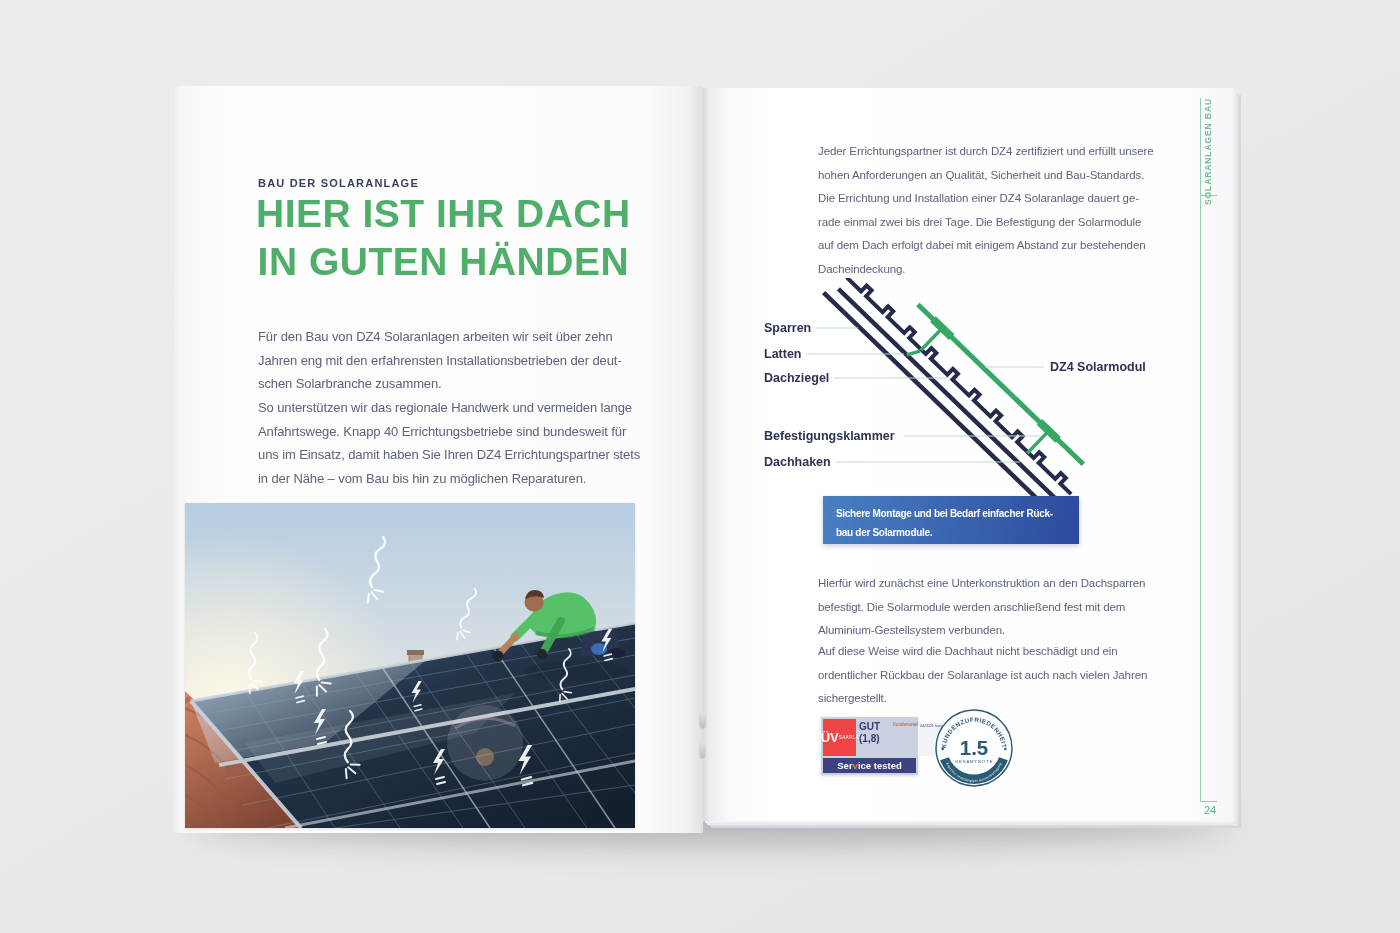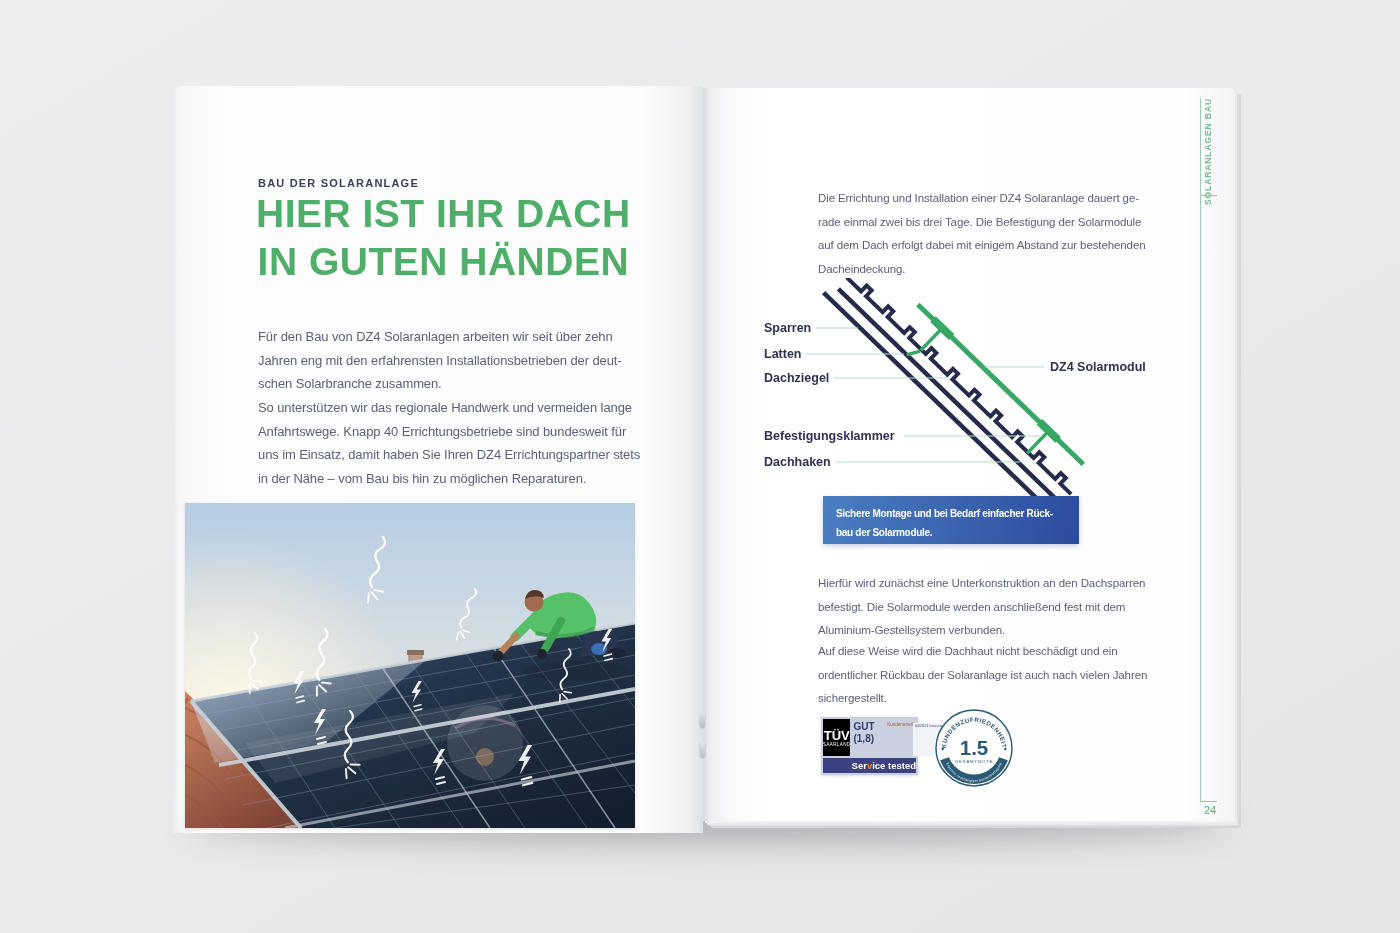--- a/index.html
+++ b/index.html
@@ -45,31 +45,31 @@
   .diagram .green{stroke:#36a765;fill:none;}
   .callout{position:absolute;left:120px;top:408px;width:256px;height:48px;
            background:linear-gradient(100deg,#4a7fc2 0%,#2c4b9e 100%);
            color:#fff;font-weight:bold;font-size:10px;letter-spacing:-.3px;
            line-height:19px;padding:8px 0 8px 13px;box-sizing:border-box;white-space:nowrap;
            box-shadow:0 2px 5px rgba(30,50,100,.25);}
   .tuv{position:absolute;left:118px;top:629px;width:97px;height:58px;background:#c9d0e0;
        box-shadow:0 1px 3px rgba(0,0,0,.15);display:flex;flex-direction:column;padding:2px;
        box-sizing:border-box;}
   .tuv-top{display:flex;gap:3px;flex:1;}
-  .tuv-logo{width:33px;background:#000000;color:#fff;display:flex;flex-direction:column;
+  .tuv-logo{width:33px;background:#ef4444;color:#fff;display:flex;flex-direction:row;
             align-items:center;justify-content:center;}
   .tuv-brand{font-size:13px;font-weight:bold;line-height:13px;}
   .tuv-region{font-size:4.5px;letter-spacing:.4px;}
   .tuv-info{flex:1;display:flex;flex-direction:row;justify-content:flex-start;padding-top:2px;}
   .tuv-grade{font-size:10px;font-weight:bold;color:#343a6e;line-height:12px;}
   .tuv-sub{font-size:4.5px;color:#b0563c;margin-top:1px;}
   .tuv-cert{font-size:3.8px;color:#3c4183;background:#f2f3f7;margin-top:2px;
             padding:1px 2px;white-space:nowrap;overflow:hidden;}
   .tuv-banner{height:15px;background:#3c4183;color:#fff;font-size:9.5px;font-weight:bold;
-              text-align:right;line-height:15px;margin-top:2px;}
+              text-align:center;line-height:15px;margin-top:2px;}
   .tuv-banner .chk{color:#e8862d;}
   .seal{position:absolute;left:232px;top:621px;width:78px;height:78px;}
   .vline{position:absolute;left:497px;top:10px;width:1px;height:704px;background:#9acdb0;}
   .tick{position:absolute;left:497px;width:17px;height:1px;background:#9acdb0;}
   .tick.t1{top:107px;} .tick.t2{top:713px;}
   .side-tab{position:absolute;left:500px;top:10px;writing-mode:vertical-rl;
             transform:rotate(180deg);font-size:8.5px;font-weight:bold;letter-spacing:.9px;
             color:#72bf92;}
   .pnum{position:absolute;left:501px;top:716px;font-size:11px;color:#58ab7d;}
 </style>
@@ -215,20 +215,21 @@
             <use href="#bolt" transform="translate(230,178) scale(.85)"></use>
             <use href="#bolt" transform="translate(252,246)"></use>
             <use href="#bolt" transform="translate(338,242) scale(1.15)"></use>
             <use href="#bolt" transform="translate(420,126) scale(.9)"></use>
           </g>
         </svg>
       </div>
     </div>
 
     <div class="page page-right">
+      <div class="rpara rp1">Jeder Errichtungspartner ist durch DZ4 zertifiziert und erfüllt unsere<br>hohen Anforderungen an Qualität, Sicherheit und Bau-Standards.</div>
       <div class="rpara rp2">Die Errichtung und Installation einer DZ4 Solaranlage dauert ge-<br>rade einmal zwei bis drei Tage. Die Befestigung der Solarmodule<br>auf dem Dach erfolgt dabei mit einigem Abstand zur bestehenden<br>Dacheindeckung.</div>
 
       <svg class="diagram" viewBox="0 0 410 232">
         <g transform="translate(198,105) rotate(44)">
           <line class="navy" x1="-158" y1="27" x2="160" y2="27"></line>
           <line class="navy" x1="-150" y1="14" x2="168" y2="14"></line>
           <path class="tiles" d="M-152,0 h20 v-8 h7 v8 h23 v-8 h7 v8 h23 v-8 h7 v8 h23 v-8 h7 v8 h23 v-8 h7 v8 h23 v-8 h7 v8 h23 v-8 h7 v8 h23 v-8 h7 v8 h23 v-8 h7 v8 h23 v-8 h7 v8 h15"></path>
           <line class="green" x1="-82" y1="-30" x2="148" y2="-30" stroke-width="5"></line>
           <g>
             <line class="green" x1="-48" y1="-30" x2="-48" y2="1" stroke-width="3.5"></line>

